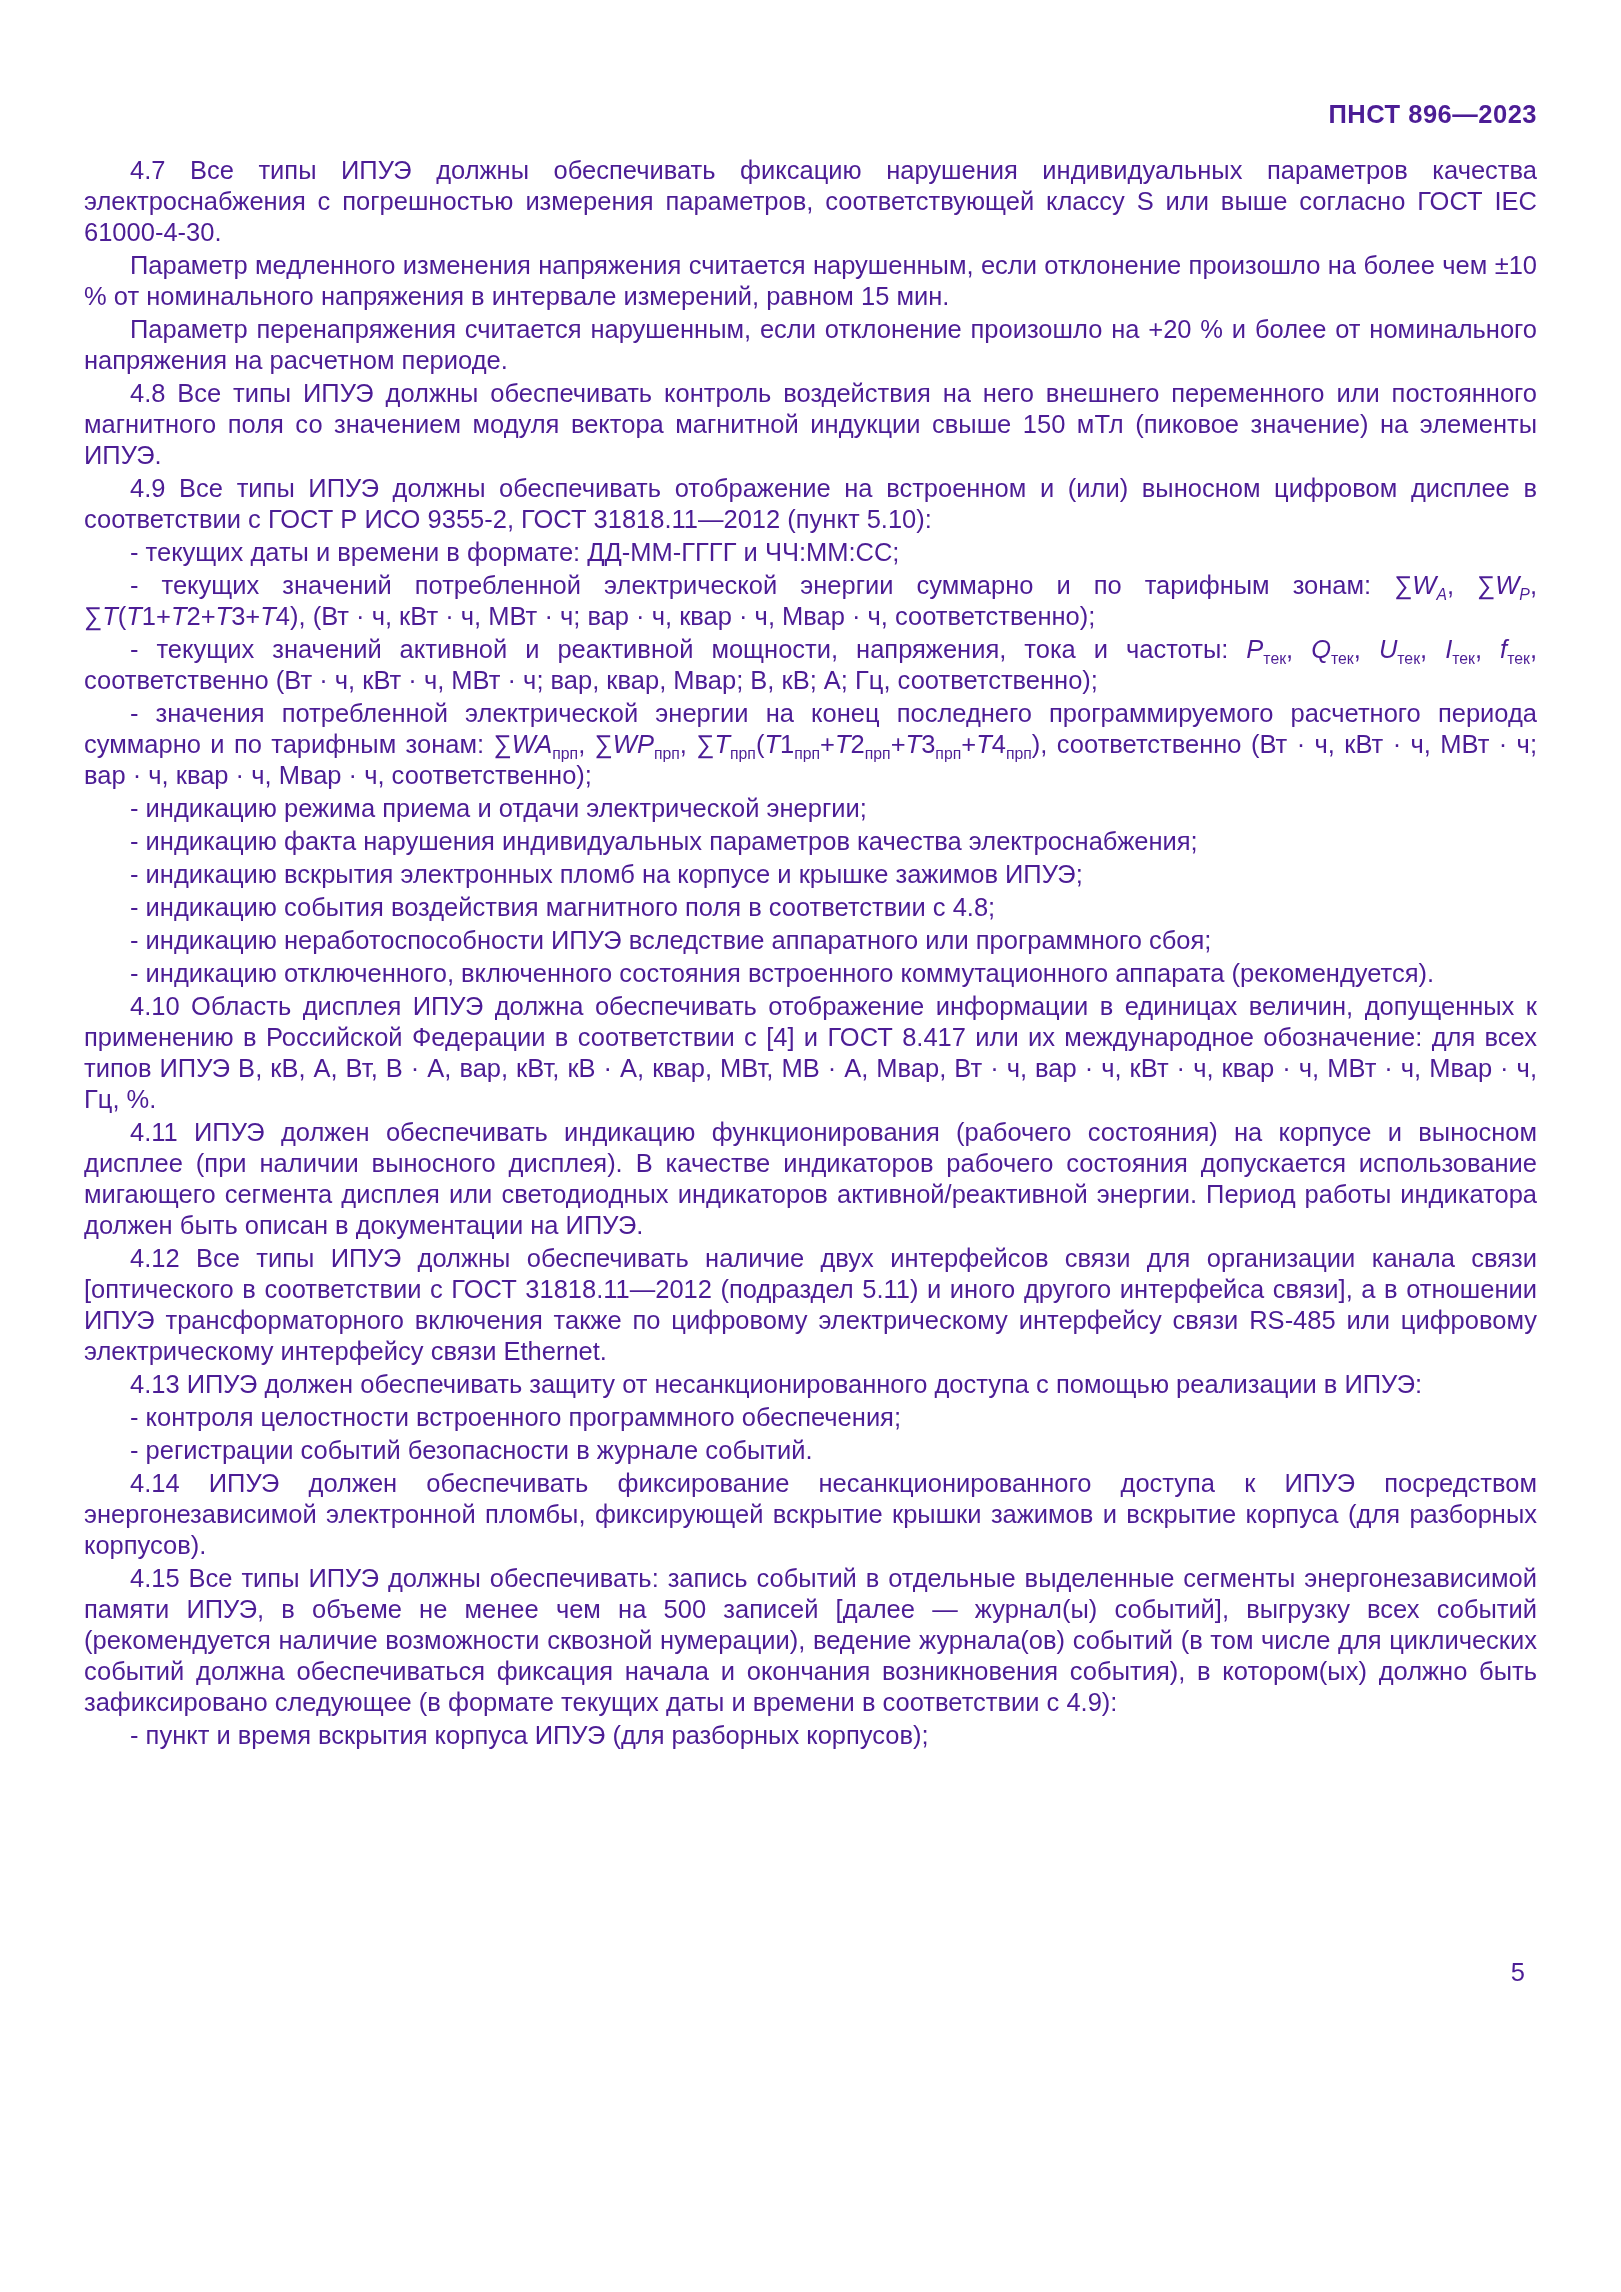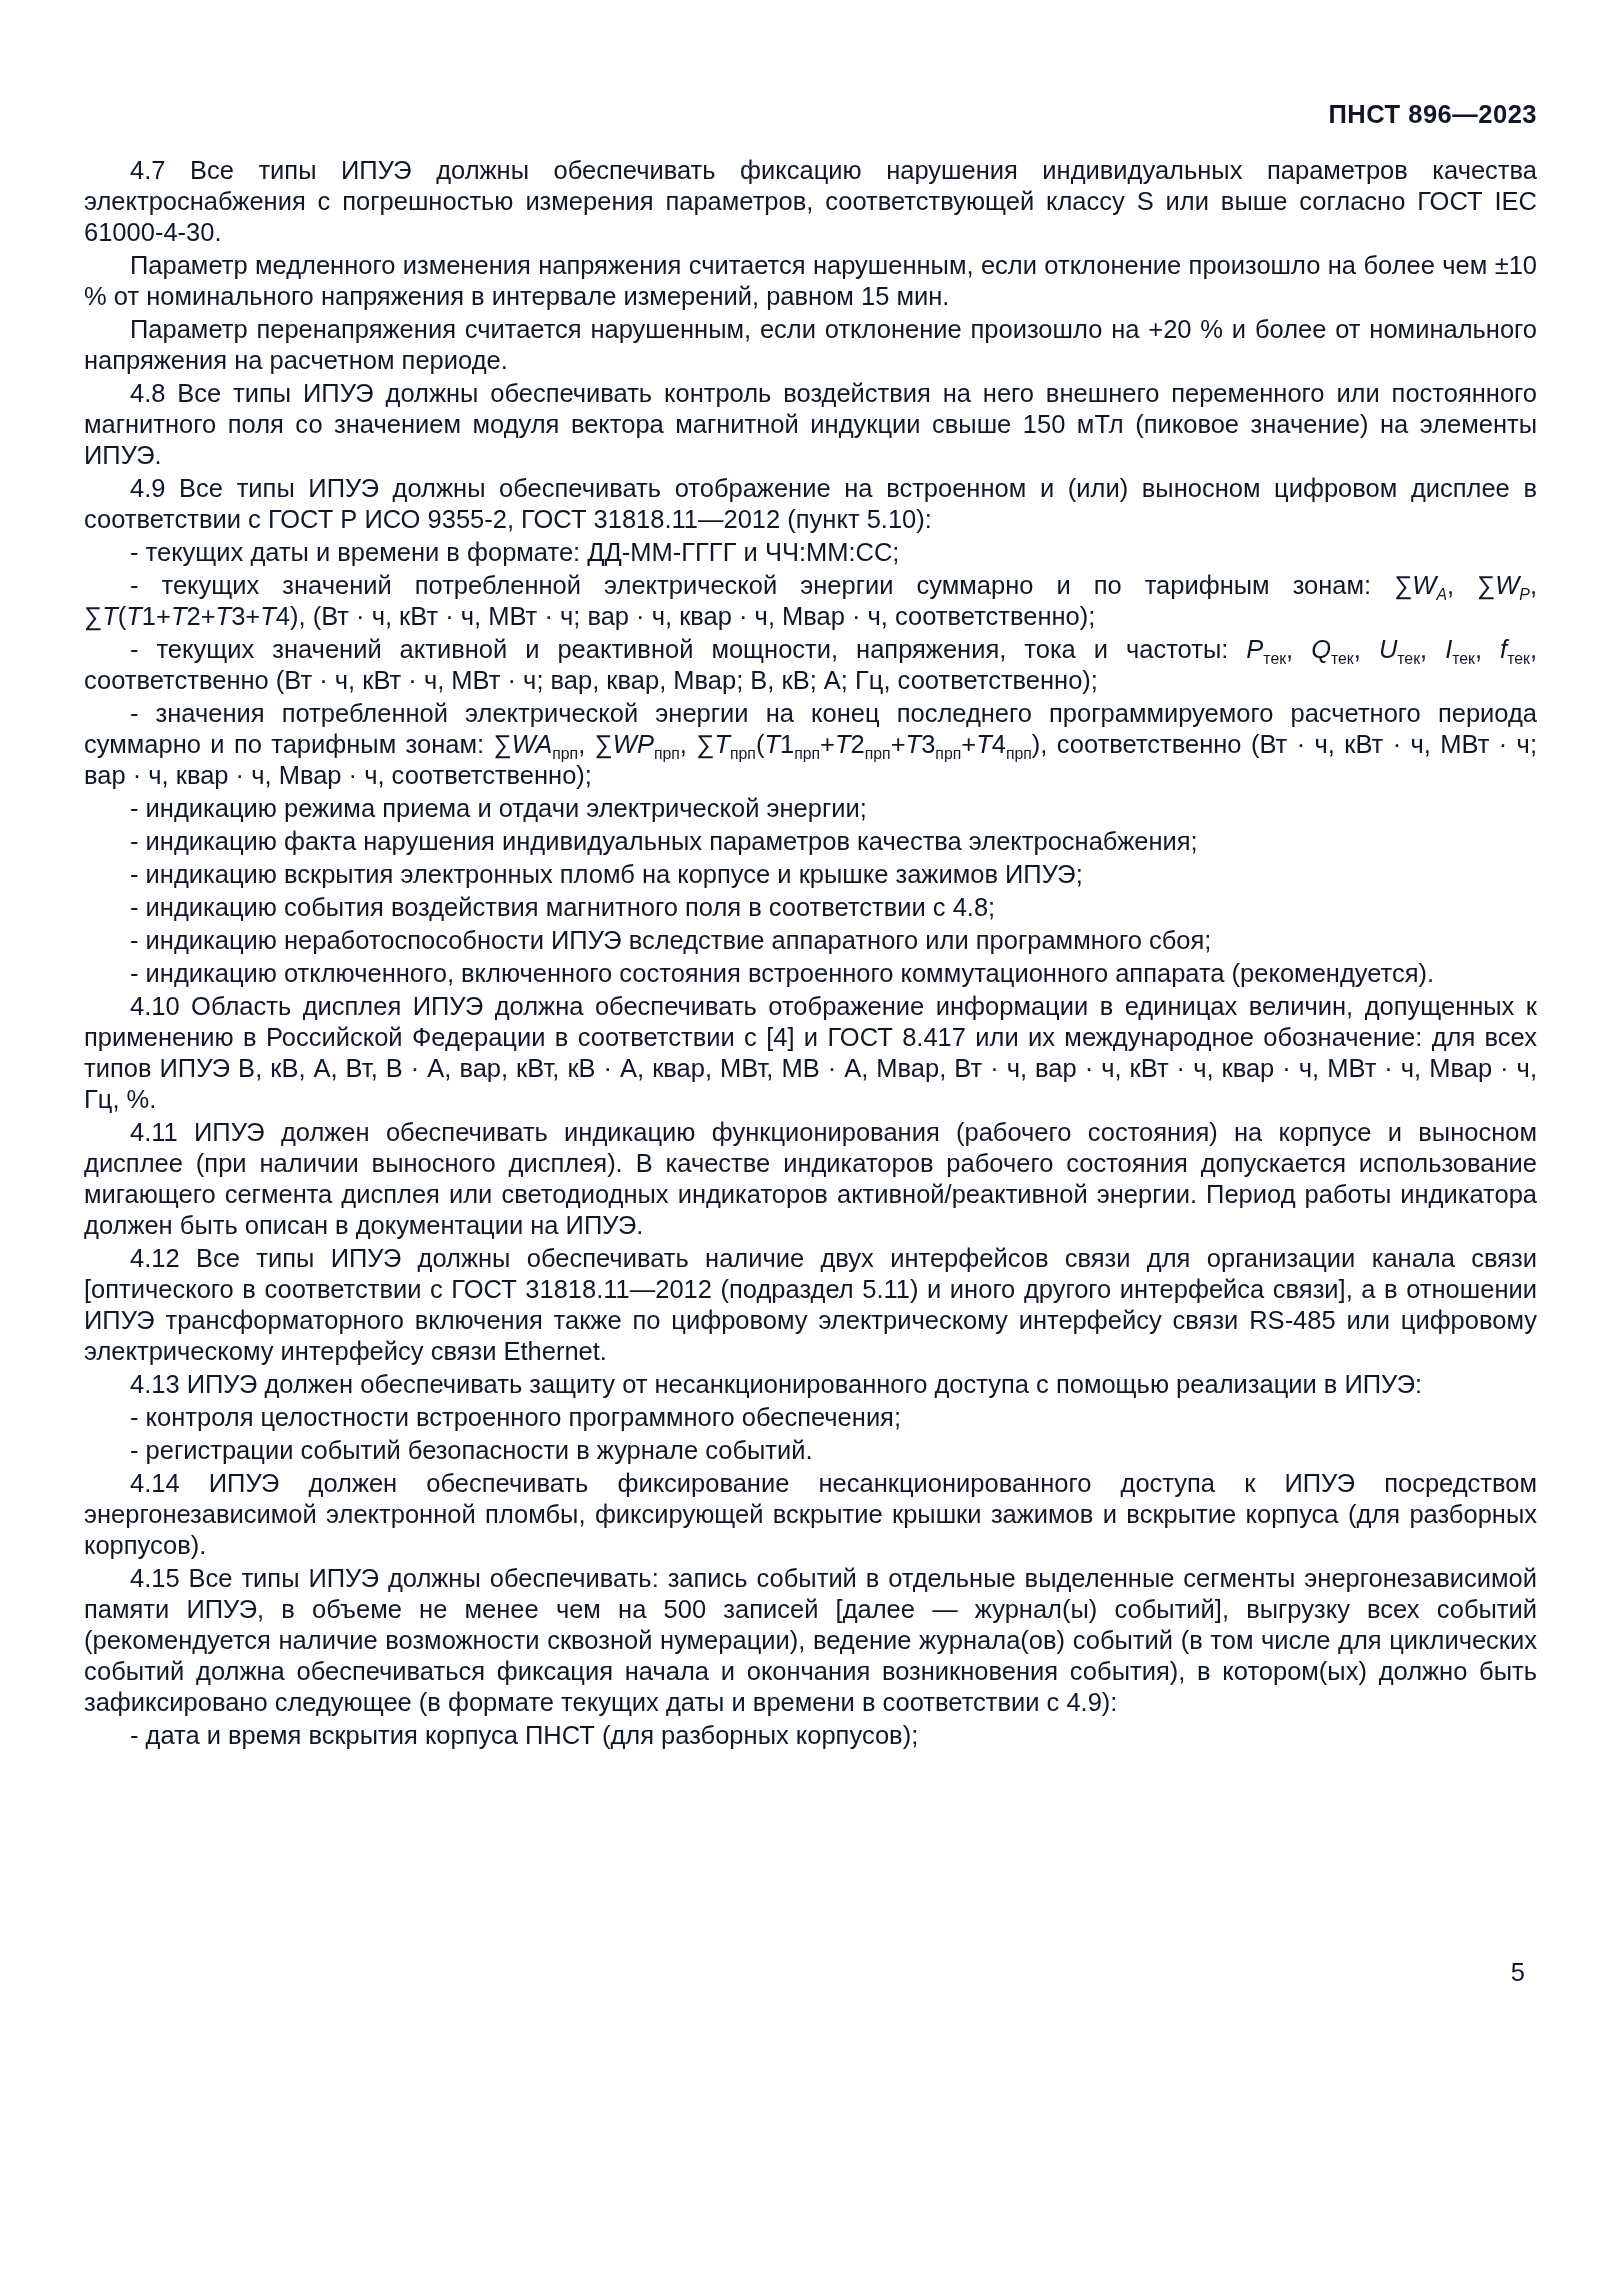--- a/index.html
+++ b/index.html
@@ -7,21 +7,21 @@
     padding: 0;
     background: #d9d9d9;
   }
   .page {
     position: relative;
     width: 1621px;
     height: 2293px;
     margin: 0 auto;
     background: #ffffff;
     font-family: "Liberation Sans", sans-serif;
-    color: #0f172a;
+    color: #4c1d95;
     overflow: hidden;
   }
   .doc-header {
     position: absolute;
     top: 100px;
     right: 84px;
     font-size: 25.5px;
     font-weight: bold;
     letter-spacing: 0.5px;
   }
@@ -77,19 +77,19 @@
     <p>- индикацию неработоспособности ИПУЭ вследствие аппаратного или программного сбоя;</p>
     <p>- индикацию отключенного, включенного состояния встроенного коммутационного аппарата (рекомендуется).</p>
     <p>4.10 Область дисплея ИПУЭ должна обеспечивать отображение информации в единицах величин, допущенных к применению в Российской Федерации в соответствии с [4] и ГОСТ 8.417 или их международное обозначение: для всех типов ИПУЭ В, кВ, А, Вт, В · А, вар, кВт, кВ · А, квар, МВт, МВ · А, Мвар, Вт · ч, вар · ч, кВт · ч, квар · ч, МВт · ч, Мвар · ч, Гц, %.</p>
     <p>4.11 ИПУЭ должен обеспечивать индикацию функционирования (рабочего состояния) на корпусе и выносном дисплее (при наличии выносного дисплея). В качестве индикаторов рабочего состояния допускается использование мигающего сегмента дисплея или светодиодных индикаторов активной/реактивной энергии. Период работы индикатора должен быть описан в документации на ИПУЭ.</p>
     <p>4.12 Все типы ИПУЭ должны обеспечивать наличие двух интерфейсов связи для организации канала связи [оптического в соответствии с ГОСТ 31818.11—2012 (подраздел 5.11) и иного другого интерфейса связи], а в отношении ИПУЭ трансформаторного включения также по цифровому электрическому интерфейсу связи RS-485 или цифровому электрическому интерфейсу связи Ethernet.</p>
     <p>4.13 ИПУЭ должен обеспечивать защиту от несанкционированного доступа с помощью реализации в ИПУЭ:</p>
     <p>- контроля целостности встроенного программного обеспечения;</p>
     <p>- регистрации событий безопасности в журнале событий.</p>
     <p>4.14 ИПУЭ должен обеспечивать фиксирование несанкционированного доступа к ИПУЭ посредством энергонезависимой электронной пломбы, фиксирующей вскрытие крышки зажимов и вскрытие корпуса (для разборных корпусов).</p>
     <p>4.15 Все типы ИПУЭ должны обеспечивать: запись событий в отдельные выделенные сегменты энергонезависимой памяти ИПУЭ, в объеме не менее чем на 500 записей [далее — журнал(ы) событий], выгрузку всех событий (рекомендуется наличие возможности сквозной нумерации), ведение журнала(ов) событий (в том числе для циклических событий должна обеспечиваться фиксация начала и окончания возникновения события), в котором(ых) должно быть зафиксировано следующее (в формате текущих даты и времени в соответствии с 4.9):</p>
-    <p>- дата и время вскрытия корпуса ПНСТ (для разборных корпусов);</p>
+    <p>- пункт и время вскрытия корпуса ИПУЭ (для разборных корпусов);</p>
   </div>
 
   <div class="page-number">5</div>
 
 </div>
 
 
 </body></html>

